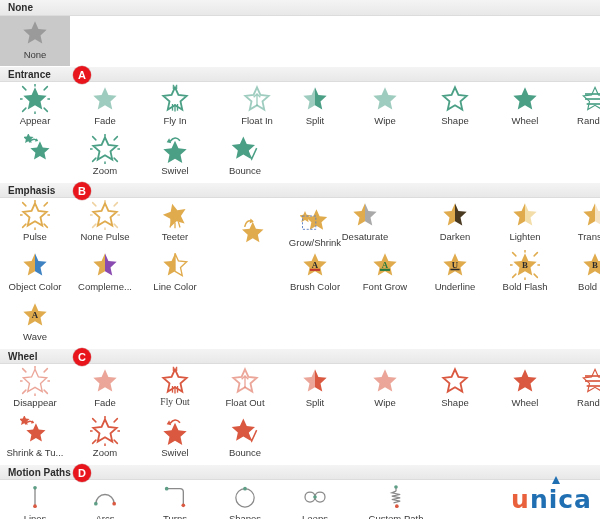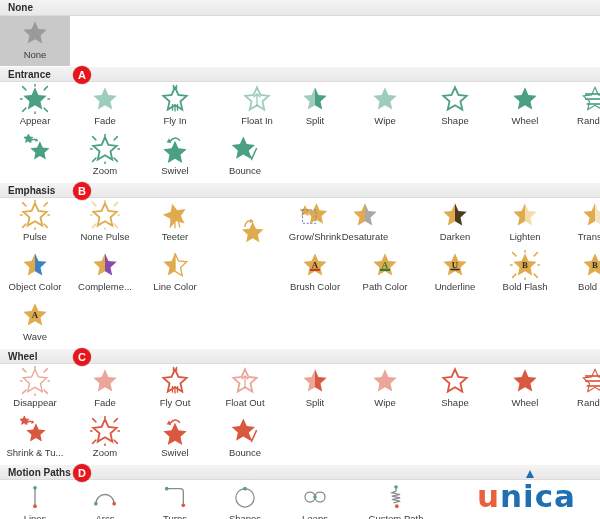--- a/index.html
+++ b/index.html
@@ -63,22 +63,22 @@
     color:#3a3a3a;
     line-height:11px;
     white-space:nowrap;
     text-align:center;
     margin-top:1px;
   }
   .cell.wide{width:92px;}
 
   
   .logo{
-    position:absolute;right:24px;bottom:7px;
-    font-size:31px;font-weight:bold;letter-spacing:1px;
+    position:absolute;right:8px;bottom:7px;
+    font-size:25px;font-weight:bold;letter-spacing:1px;
     font-family:"DejaVu Sans","Liberation Sans",sans-serif;
     line-height:1;
     user-select:none;
   }
   .logo .u{color:#e8613c;}
   .logo .rest{color:#1f6fb2;}
   .logo .dotwrap{position:relative;display:inline-block;}
   .logo .flag{
     position:absolute;left:3px;top:-11px;width:0;height:0;
     border-left:4px solid transparent;border-right:4px solid transparent;
@@ -299,21 +299,21 @@
           <svg viewBox="-2 -2 36 36" width="30" height="30" aria-hidden="true">
             <g transform="translate(1,3) scale(0.92)">
               <path d="M16,2 L20.1,11.1 L30,12.2 L22.6,18.9 L24.7,28.7 L16,23.6 L7.3,28.7 L9.4,18.9 L2,12.2 L11.9,11.1 Z" fill="#e0ab4d"></path>
             </g>
               <path d="M6,11 Q8,2 15,4" stroke="#e0ab4d" stroke-width="1.9" fill="none"></path>
               <path d="M13,1 L17,4.5 L12,7 Z" fill="#e0ab4d"></path>
           </svg>
         </span>
         <span class="lbl">Spin</span>
       </div>
-      <div class="cell" style="left: 280px;">
+      <div class="cell" style="left: 280px; justify-content: flex-end;">
         <span class="ico">
           <svg viewBox="-2 -2 36 36" width="30" height="30" aria-hidden="true">
             <g transform="translate(3,0) scale(0.92)">
               <path d="M16,2 L20.1,11.1 L30,12.2 L22.6,18.9 L24.7,28.7 L16,23.6 L7.3,28.7 L9.4,18.9 L2,12.2 L11.9,11.1 Z" fill="#e0ab4d"></path>
             </g>
               <g transform="translate(-4,3) scale(0.5)">
               <path d="M16,2 L20.1,11.1 L30,12.2 L22.6,18.9 L24.7,28.7 L16,23.6 L7.3,28.7 L9.4,18.9 L2,12.2 L11.9,11.1 Z" fill="#e0ab4d"></path>
             </g>
               <rect x="1" y="10" width="16" height="16" fill="none" stroke="#5b7fc4" stroke-width="1.1" stroke-dasharray="2.5,2"></rect>
           </svg>
@@ -396,21 +396,21 @@
         <span class="lbl">Brush Color</span>
       </div>
       <div class="cell" style="left: 350px;">
         <span class="ico">
           <svg viewBox="-2 -2 36 36" width="30" height="30" aria-hidden="true">
             <path d="M16,2 L20.1,11.1 L30,12.2 L22.6,18.9 L24.7,28.7 L16,23.6 L7.3,28.7 L9.4,18.9 L2,12.2 L11.9,11.1 Z" fill="#e0ab4d"></path>
             <text x="16" y="19.5" text-anchor="middle" font-size="10.5" font-weight="bold" font-family="Liberation Serif, serif" fill="#2b7a3d">A</text>
             <rect x="10" y="20.5" width="12" height="2.6" fill="#2b7a3d"></rect>
           </svg>
         </span>
-        <span class="lbl">Path Color</span>
+        <span class="lbl">Font Grow</span>
       </div>
       <div class="cell" style="left: 420px;">
         <span class="ico">
           <svg viewBox="-2 -2 36 36" width="30" height="30" aria-hidden="true">
             <path d="M16,2 L20.1,11.1 L30,12.2 L22.6,18.9 L24.7,28.7 L16,23.6 L7.3,28.7 L9.4,18.9 L2,12.2 L11.9,11.1 Z" fill="#e0ab4d"></path>
             <text x="16" y="19.5" text-anchor="middle" font-size="10.5" font-weight="bold" font-family="Liberation Serif, serif" fill="#2b2b2b">U</text>
             <rect x="10.5" y="20.5" width="11" height="1.8" fill="#2b2b2b"></rect>
           </svg>
         </span>
         <span class="lbl">Underline</span>
@@ -472,21 +472,21 @@
         <span class="lbl">Disappear</span>
       </div>
       <div class="cell" style="left: 70px;">
         <span class="ico">
           <svg viewBox="-2 -2 36 36" width="30" height="30" aria-hidden="true">
             <path d="M16,2 L20.1,11.1 L30,12.2 L22.6,18.9 L24.7,28.7 L16,23.6 L7.3,28.7 L9.4,18.9 L2,12.2 L11.9,11.1 Z" fill="#d9583f88"></path>
           </svg>
         </span>
         <span class="lbl">Fade</span>
       </div>
-      <div class="cell" style="left: 140px;">
+      <div class="cell" style="left: 140px; font-family: Liberation Serif, serif;">
         <span class="ico">
           <svg viewBox="-2 -2 36 36" width="30" height="30" aria-hidden="true">
             <path d="M16,2 L20.1,11.1 L30,12.2 L22.6,18.9 L24.7,28.7 L16,23.6 L7.3,28.7 L9.4,18.9 L2,12.2 L11.9,11.1 Z" fill="none" stroke="#d9583f" stroke-width="2.2"></path>
             <line x1="13" y1="22" x2="13" y2="30" stroke="#d9583f" stroke-width="1.6"></line>
          <line x1="16" y1="22" x2="16" y2="31" stroke="#d9583f" stroke-width="1.6"></line>
          <line x1="19" y1="22" x2="19" y2="30" stroke="#d9583f" stroke-width="1.6"></line>
          <line x1="14" y1="4" x2="14" y2="-1" stroke="#d9583f" stroke-width="1.4"></line>
          <line x1="18" y1="4" x2="18" y2="-1" stroke="#d9583f" stroke-width="1.4"></line>
           </svg>
         </span>

